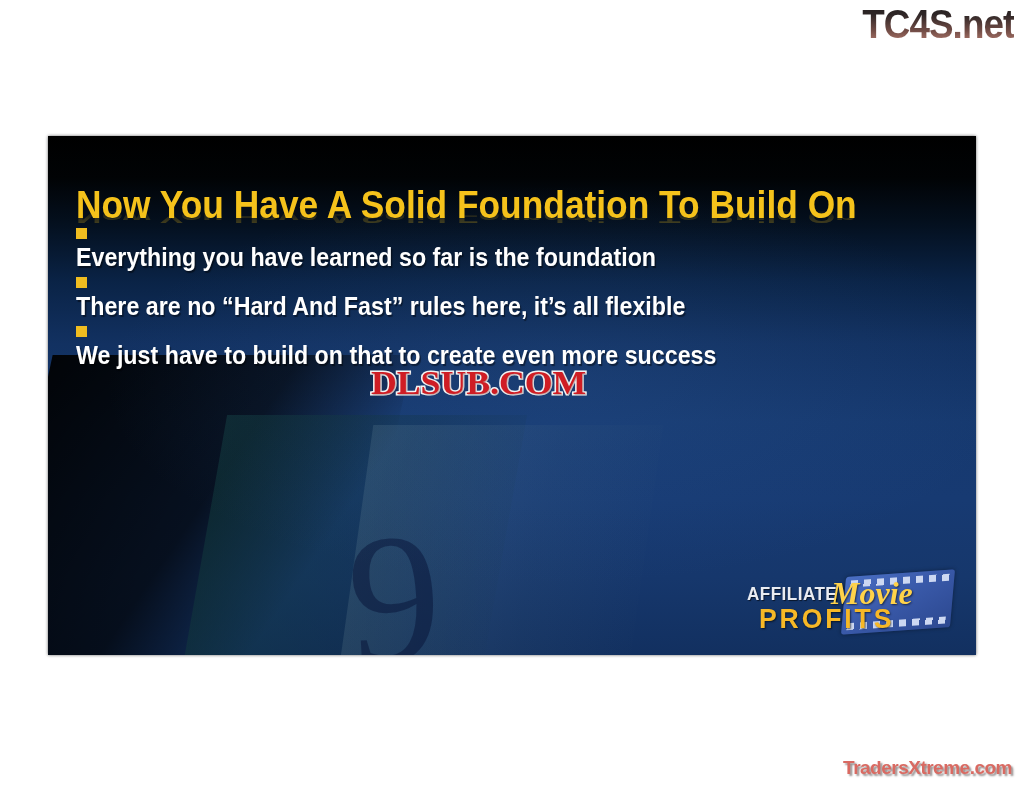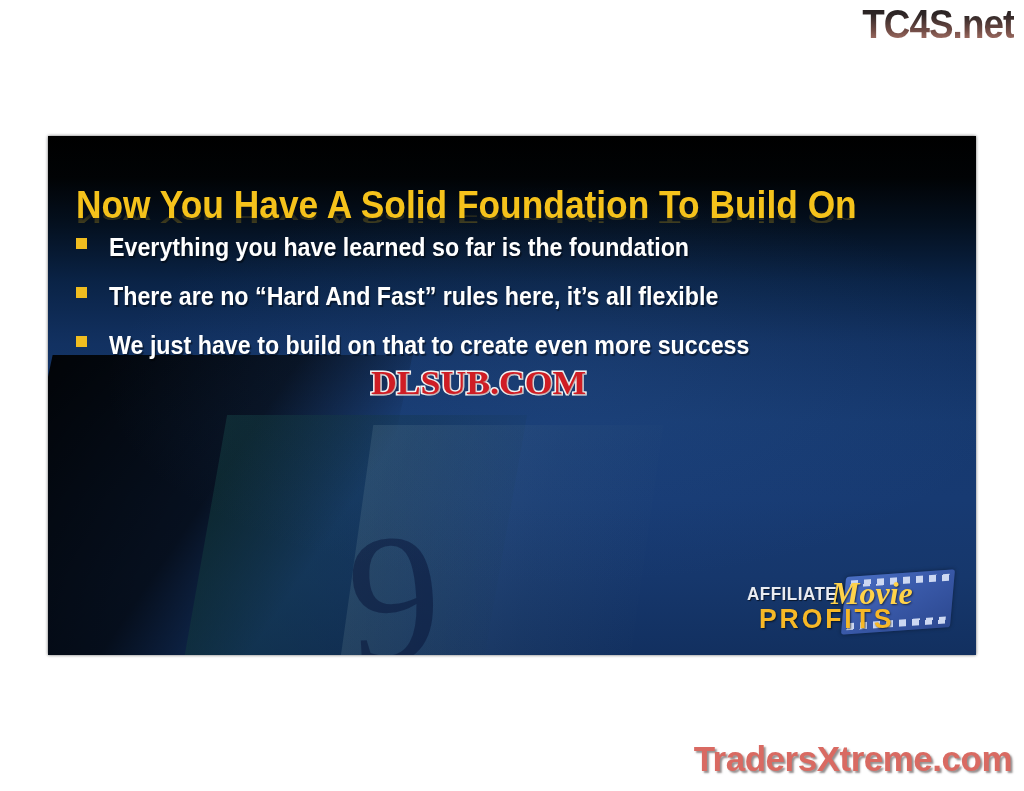--- a/index.html
+++ b/index.html
@@ -34,21 +34,21 @@
     white-space: nowrap;
   }
 
   
   #traders-watermark {
     position: absolute;
     bottom: 12px;
     right: 12px;
     font-family: "Liberation Sans", sans-serif;
     font-weight: bold;
-    font-size: 35px;
+    font-size: 19px;
     letter-spacing: -0.5px;
     color: #d96a62;
     -webkit-text-stroke: 2.5px #ffffff;
     paint-order: stroke fill;
     text-shadow: 2px 2px 2px rgba(60,50,50,0.55);
     white-space: nowrap;
   }
 
   
   #slide {
@@ -150,23 +150,24 @@
     position: absolute;
     left: 28px;
     top: 96px;
     width: 896px;
     list-style: none;
     margin: 0;
     padding: 0;
   }
   #bullet-list li {
     display: flex;
-    align-items: center;
+    align-items: flex-start;
     margin: 0 0 19px 0;
     height: 30px;
+    flex-direction: column;
   }
   #bullet-list li .marker {
     flex: 0 0 auto;
     width: 11px;
     height: 11px;
     background: #f0bd20;
     margin-right: 22px;
     position: relative;
     top: -4px;
   }

